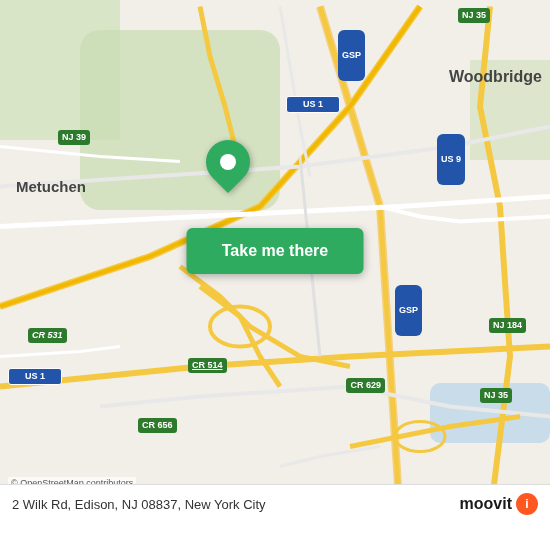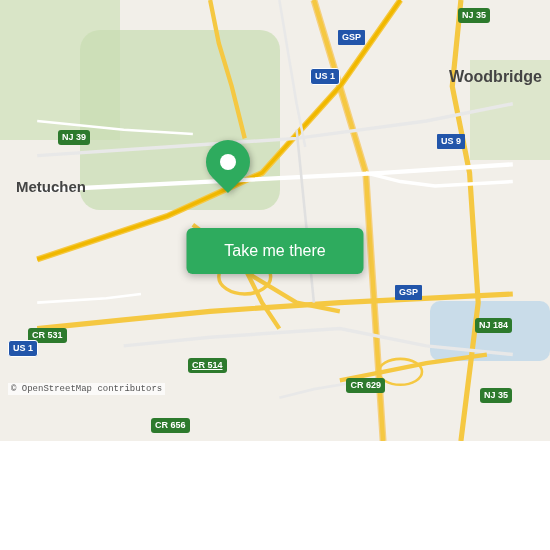--- a/index.html
+++ b/index.html
@@ -6,21 +6,21 @@
     body {
       width: 550px;
       height: 550px;
       overflow: hidden;
       font-family: Arial, sans-serif;
       position: relative;
     }
 
     #map-container {
       width: 550px;
-      height: 441px;
+      height: 523px;
       position: relative;
       background-color: #eab308;
       overflow: hidden;
     }
 
     
     .map-bg {
       position: absolute;
       top: 0; left: 0;
       width: 100%; height: 100%;
@@ -122,43 +122,42 @@
       align-items: center;
       justify-content: center;
       color: white;
       font-size: 12px;
       font-weight: bold;
     }
 
     
     #osm-attr {
       position: absolute;
-      bottom: 46px;
+      bottom: 34px;
       left: 8px;
       font-size: 9px;
       color: #555;
       background: rgba(255,255,255,0.7);
       padding: 1px 3px;
       z-index: 10;
-      font-family: Liberation Mono, monospace;
     }
 
     
     #take-me-there-btn {
       position: absolute;
       top: 228px;
       left: 50%;
       transform: translateX(-50%);
       background: #2eab5e;
       color: white;
       border: none;
       border-radius: 6px;
       padding: 14px 28px;
       font-size: 16px;
-      font-weight: normal;
+      font-weight: bold;
       cursor: pointer;
       z-index: 20;
       white-space: nowrap;
       box-shadow: 0 2px 8px rgba(0,0,0,0.3);
       width: 177px;
       text-align: center;
     }
 
     
     #location-pin {
@@ -201,29 +200,30 @@
     }
 
     .shield-green {
       background: #2d7a2d;
       border-radius: 3px;
       padding: 2px 4px;
     }
 
     .shield-blue {
       background: #2255aa;
-      border-radius: 1px;
-      padding: 2px 4px;
+      border-radius: 6px;
+      padding: 20px 4px;
     }
 
     .shield-us {
       background: #2255aa;
       border: 1px solid white;
       border-radius: 3px;
-      padding: 2px 4px;
+      padding: 2px 16px;
+      margin-top: 28px;
     }
   </style>
 </head>
 <body>
 
 <div id="map-container">
 
   <div class="map-bg"></div>
 
   <div class="green-area"></div>
@@ -263,35 +263,42 @@
     <path d="M350,440 L400,430 L450,420 L520,410" stroke="#f5c842" stroke-width="5" fill="none"></path>
     <path d="M280,460 L320,450 L380,440" stroke="#e8e8e8" stroke-width="3" fill="none"></path>
     <ellipse cx="420" cy="430" rx="25" ry="15" stroke="#f5c842" stroke-width="3" fill="none"></ellipse>
   </svg>
 
   <div class="shield shield-green" style="top:8px;right:60px;">NJ 35</div>
   <div class="shield shield-blue" style="top:30px;right:185px;">GSP</div>
   <div class="shield shield-us" style="top:68px;right:210px;">US 1</div>
   <div class="shield shield-blue" style="top:118px;right:85px;margin-top:16px;">US 9</div>
   <div class="shield shield-green" style="top:130px;left:58px;">NJ 39</div>
-  <div class="shield shield-green" style="top:328px;left:28px;">CR 531</div>
+  <div class="shield shield-green" style="top:328px;left:28px;font-style:italic;">CR 531</div>
   <div class="shield shield-green" style="top:358px;left:188px;text-decoration:underline;">CR 514</div>
   <div class="shield shield-us" style="top:340px;left:8px;">US 1</div>
   <div class="shield shield-blue" style="top:285px;right:128px;">GSP</div>
-  <div class="shield shield-green" style="top:318px;right:38px;margin-left:40px;">NJ 184</div>
+  <div class="shield shield-green" style="top:318px;right:24px;margin-left:40px;">NJ 184</div>
   <div class="shield shield-green" style="top:378px;right:165px;">CR 629</div>
   <div class="shield shield-green" style="top:388px;right:38px;">NJ 35</div>
-  <div class="shield shield-green" style="top:418px;left:138px;margin-left:13px;">CR 656</div>
+  <div class="shield shield-green" style="top:418px;left:138px;">CR 656</div>
 
   <div style="position:absolute;top:178px;left:16px;font-size:15px;font-weight:bold;color:#444;z-index:10;">Metuchen</div>
   <div style="position:absolute;top:68px;right:8px;font-size:16px;font-weight:bold;color:#444;z-index:10;">Woodbridge</div>
 
   <div id="location-pin">
     <div class="pin-outer">
       <div class="pin-inner"></div>
     </div>
   </div>
 
   <button id="take-me-there-btn">Take me there</button>
 
   <div id="osm-attr">© OpenStreetMap contributors</div>
 
+  <div id="bottom-bar">
+    <div id="address-text">2 Wilk Rd, Edison, NJ 08837, New York City</div>
+    <div id="moovit-logo">
+      <span class="moovit-text">moovit</span>
+      <div class="moovit-dot">i</div>
+    </div>
+  </div>
 </div>
 
 </body></html>

